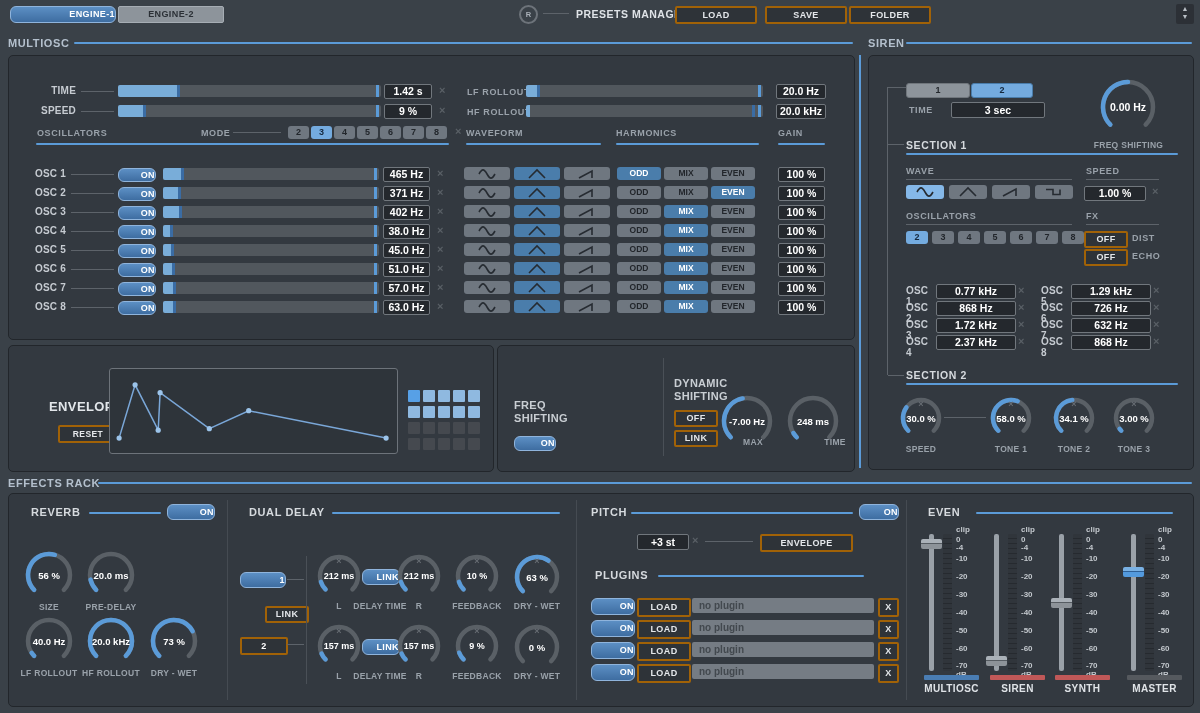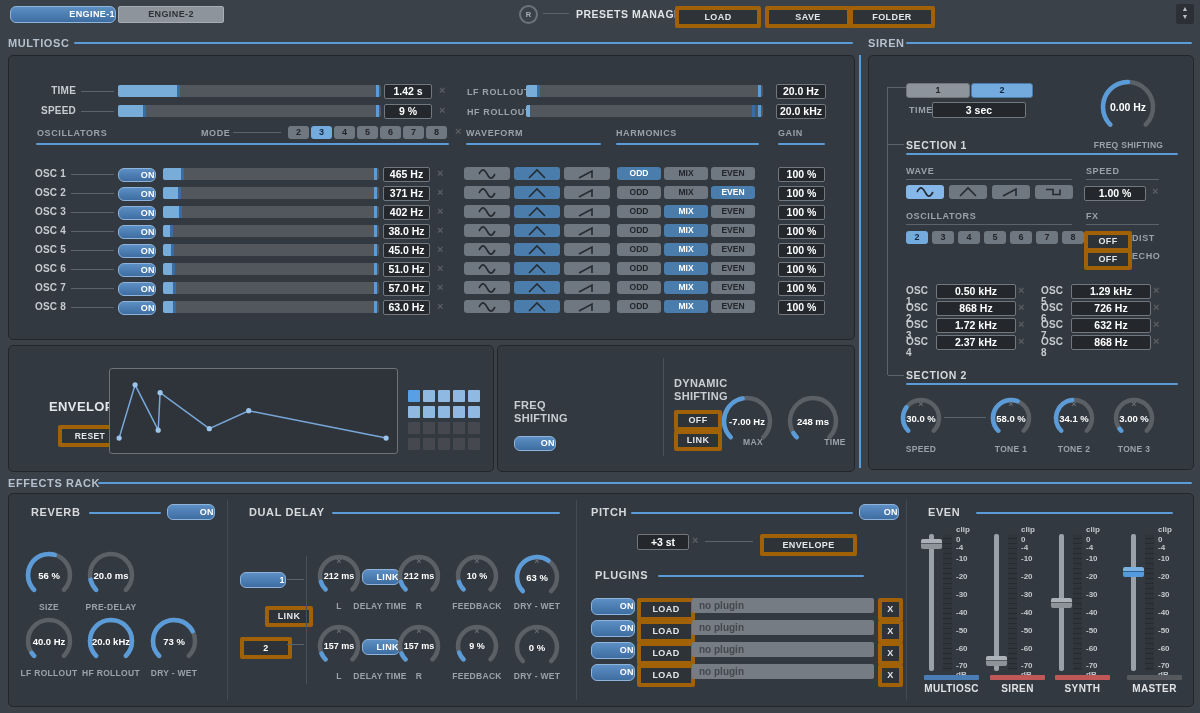--- a/index.html
+++ b/index.html
@@ -7,21 +7,21 @@
        font-family:"Liberation Sans",sans-serif;font-weight:bold;}
   .abs{position:absolute;}
   .panel{position:absolute;background:#333940;border:1px solid #22262b;border-radius:5px;}
   .sec-title{font-size:11px;color:#b4c0cd;letter-spacing:.6px;}
   .bl{background:#5b9bd8;height:2px;border-radius:1px;}
   .gl{background:#5d636a;height:1px;}
   .lbl{font-size:10px;color:#c6cbd1;letter-spacing:.2px;}
   .hdr{font-size:9px;color:#9aa2aa;letter-spacing:.6px;}
   .vbox{background:#24282d;border:1px solid #71777d;border-radius:2px;color:#fff;
         font-size:10.5px;text-align:center;}
-  .btn{background:#2e3338;border:4px solid #a16207;border-radius:2px;color:#e4e7ea;
+  .btn{background:#2e3338;border:2px solid #a16207;border-radius:2px;color:#e4e7ea;
        font-size:9px;text-align:center;letter-spacing:.4px;}
   .btn-blue{background:linear-gradient(180deg,#5c8fc4,#3e6da1);border:1px solid #8fb4dc;
        border-radius:6px;color:#fff;font-size:9px;text-align:right;letter-spacing:.4px;}
   .num{background:#6f7780;border-radius:3px;color:#22262b;font-size:9px;text-align:center;}
   .num.sel{background:#74abdf;color:#14273c;}
   .pill{background:#6f7780;border-radius:3px;color:#22262b;font-size:8.5px;text-align:center;}
   .pill.sel{background:#4a7dab;color:#fff;}
   .waveb{background:#6f7780;border-radius:3px;display:flex;align-items:center;justify-content:center;}
   .waveb.sel{background:#4a7dab;}
   .waveb.sel-light{background:#85b8e8;}
@@ -453,21 +453,21 @@
 
   <div class="panel" id="p-siren" style="left:868px;top:55px;width:324px;height:413px;">
     <div class="abs" style="left:18px;top:31px;width:1px;height:288px;background:#5d636a;"></div>
     <div class="abs gl" style="left:19px;top:31px;width:18px;"></div>
     <div class="abs gl" style="left:19px;top:88px;width:16px;"></div>
     <div class="abs gl" style="left:19px;top:319px;width:16px;"></div>
 
     <div class="abs" style="left:37px;top:27px;width:62px;height:13px;background:#8d949b;border:1px solid #70767c;border-radius:3px;color:#23272c;font-size:9px;text-align:center;line-height:13px;">1</div>
     <div class="abs" style="left:102px;top:27px;width:60px;height:13px;background:#74abdf;border:1px solid #4a7dab;border-radius:3px;color:#14273c;font-size:9px;text-align:center;line-height:13px;">2</div>
     <div class="abs hdr" style="left:40px;top:49px;">TIME</div>
-    <div class="abs vbox" style="left:63px;top:46px;width:92px;height:14px;line-height:14px;">3 sec</div>
+    <div class="abs vbox" style="left:82px;top:46px;width:92px;height:14px;line-height:14px;">3 sec</div>
 
     <div class="abs klabel" style="left:217px;top:84px;width:85px;">FREQ SHIFTING</div>
 
     <div class="abs sec-title" style="left:37px;top:83px;font-size:10.5px;color:#d6dade;">SECTION 1</div>
     <div class="abs bl" style="left:37px;top:97px;width:272px;"></div>
 
     <div class="abs hdr" style="left:37px;top:110px;">WAVE</div>
     <div class="abs gl" style="left:37px;top:123px;width:166px;"></div>
     <div class="abs hdr" style="left:217px;top:110px;">SPEED</div>
     <div class="abs gl" style="left:217px;top:123px;width:73px;"></div>
@@ -513,21 +513,21 @@
       </div>
     <div class="abs" id="siren-fx" style="left:0;top:0;">
         <div class="btn" style="position: absolute; left: 215px; top: 175px; width: 40px; height: 13px; line-height: 13px;">OFF</div>
         <div class="hdr" style="position: absolute; left: 263px; top: 177px;">DIST</div>
         <div class="btn" style="position: absolute; left: 215px; top: 193px; width: 40px; height: 13px; line-height: 13px;">OFF</div>
         <div class="hdr" style="position: absolute; left: 263px; top: 195px;">ECHO</div>
       </div>
 
     <div class="abs" id="siren-oscgrid" style="left:0;top:0;">
         <div class="lbl" style="position: absolute; left: 37px; top: 229px;">OSC 1</div>
-        <div class="vbox" style="position: absolute; left: 67px; top: 228px; width: 78px; height: 13px; line-height: 13px;">0.50 kHz</div>
+        <div class="vbox" style="position: absolute; left: 67px; top: 228px; width: 78px; height: 13px; line-height: 13px;">0.77 kHz</div>
         <div class="xm" style="position: absolute; left: 149px; top: 228px;">×</div>
         <div class="lbl" style="position: absolute; left: 37px; top: 246px;">OSC 2</div>
         <div class="vbox" style="position: absolute; left: 67px; top: 245px; width: 78px; height: 13px; line-height: 13px;">868 Hz</div>
         <div class="xm" style="position: absolute; left: 149px; top: 245px;">×</div>
         <div class="lbl" style="position: absolute; left: 37px; top: 263px;">OSC 3</div>
         <div class="vbox" style="position: absolute; left: 67px; top: 262px; width: 78px; height: 13px; line-height: 13px;">1.72 kHz</div>
         <div class="xm" style="position: absolute; left: 149px; top: 262px;">×</div>
         <div class="lbl" style="position: absolute; left: 37px; top: 280px;">OSC 4</div>
         <div class="vbox" style="position: absolute; left: 67px; top: 279px; width: 78px; height: 13px; line-height: 13px;">2.37 kHz</div>
         <div class="xm" style="position: absolute; left: 149px; top: 279px;">×</div>

